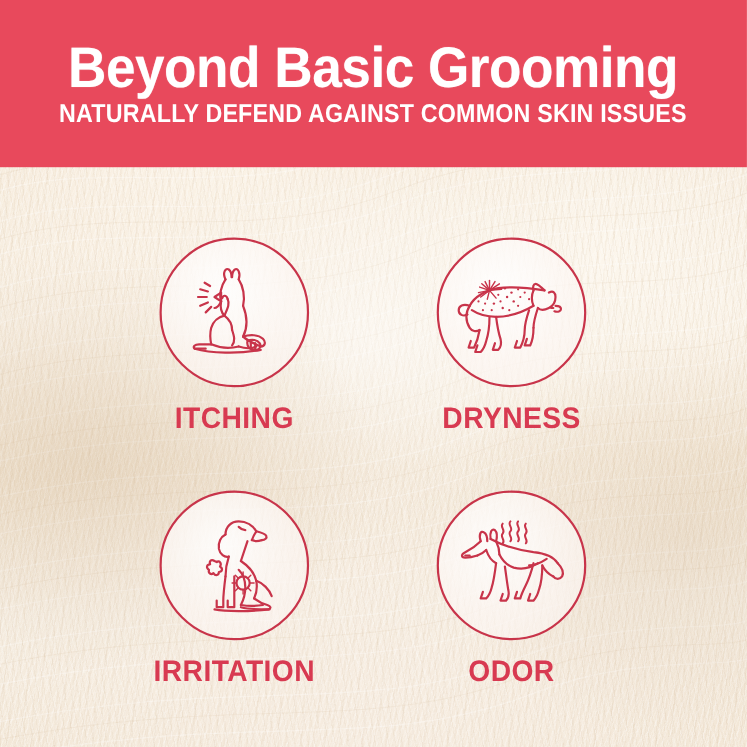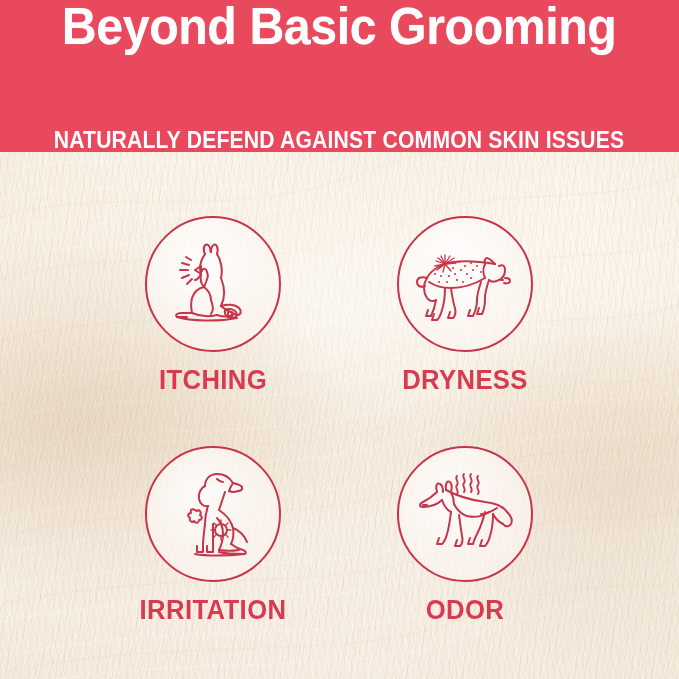--- a/index.html
+++ b/index.html
@@ -53,21 +53,21 @@
     background:
       radial-gradient(ellipse 55% 40% at 12% 62%, rgba(205,178,145,.30) 0%, rgba(205,178,145,0) 70%),
       radial-gradient(ellipse 45% 38% at 92% 72%, rgba(205,178,145,.26) 0%, rgba(205,178,145,0) 72%),
       radial-gradient(ellipse 50% 34% at 50% 46%, rgba(255,255,255,.45) 0%, rgba(255,255,255,0) 70%);
   }
 
   
   .header{
     position:absolute;left:0;top:0;width:679px;height:152px;
     background:#e8495c;
-    display:flex;flex-direction:column;align-items:center;justify-content:space-between;
+    display:flex;flex-direction:column;align-items:center;justify-content:center;
     z-index:5;
   }
   .title{
     color:#ffffff;
     font-family:"Liberation Sans", sans-serif;
     font-weight:700;
     font-size:52px;
     letter-spacing:-0.5px;
     line-height:1;
     margin:0 0 4px 0;

